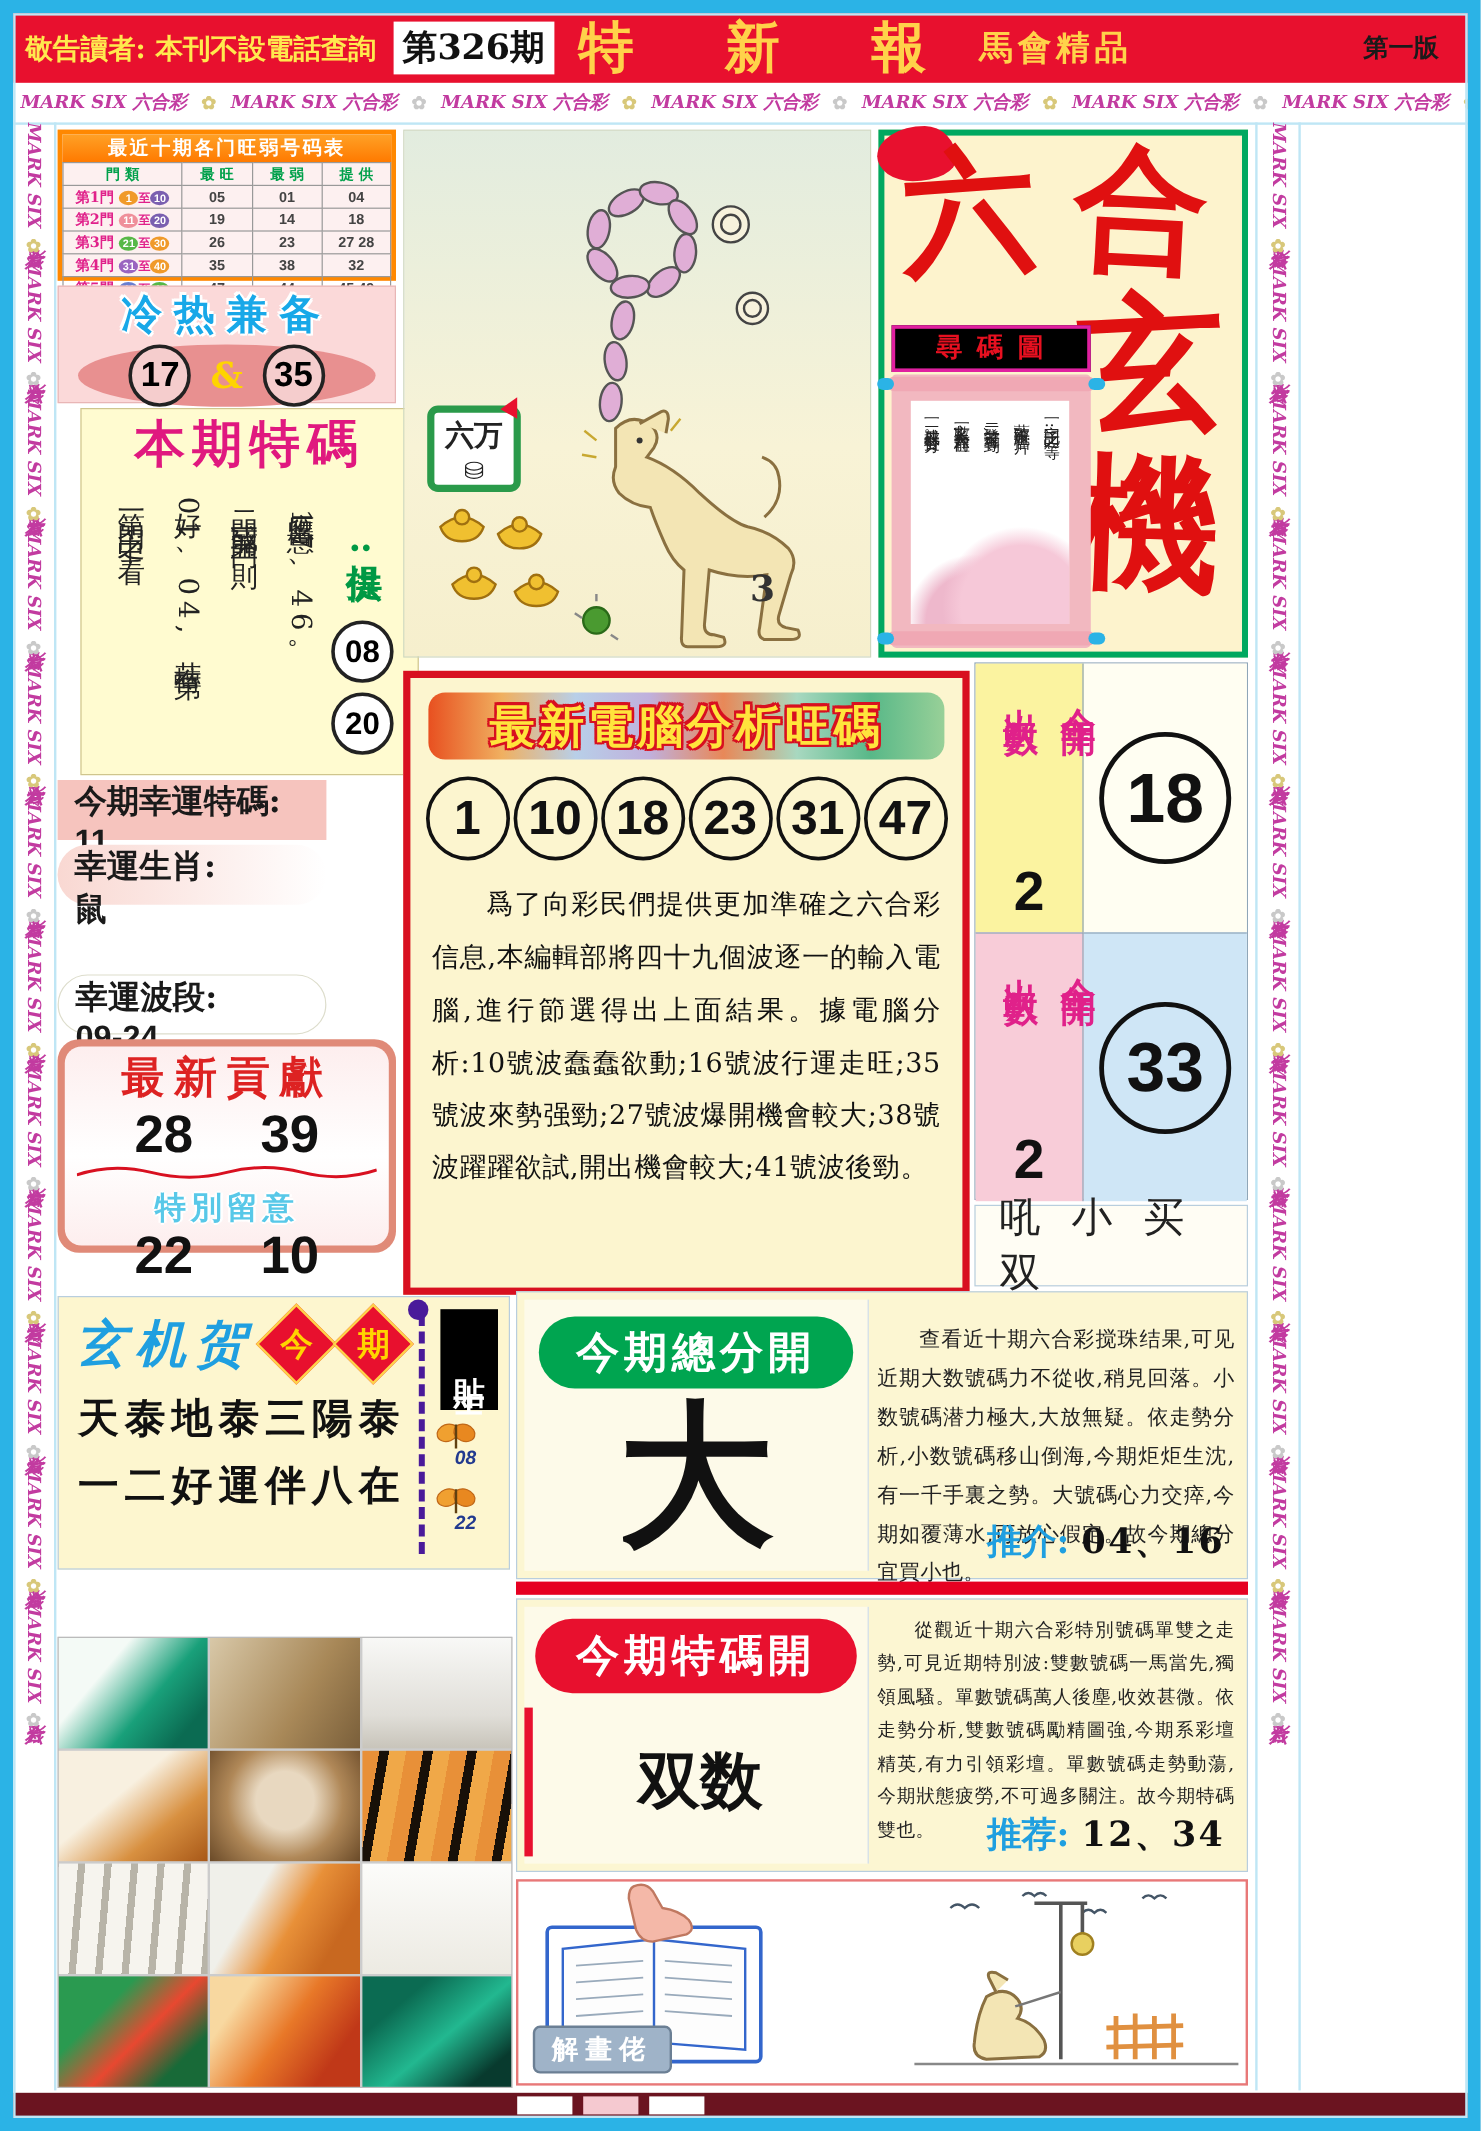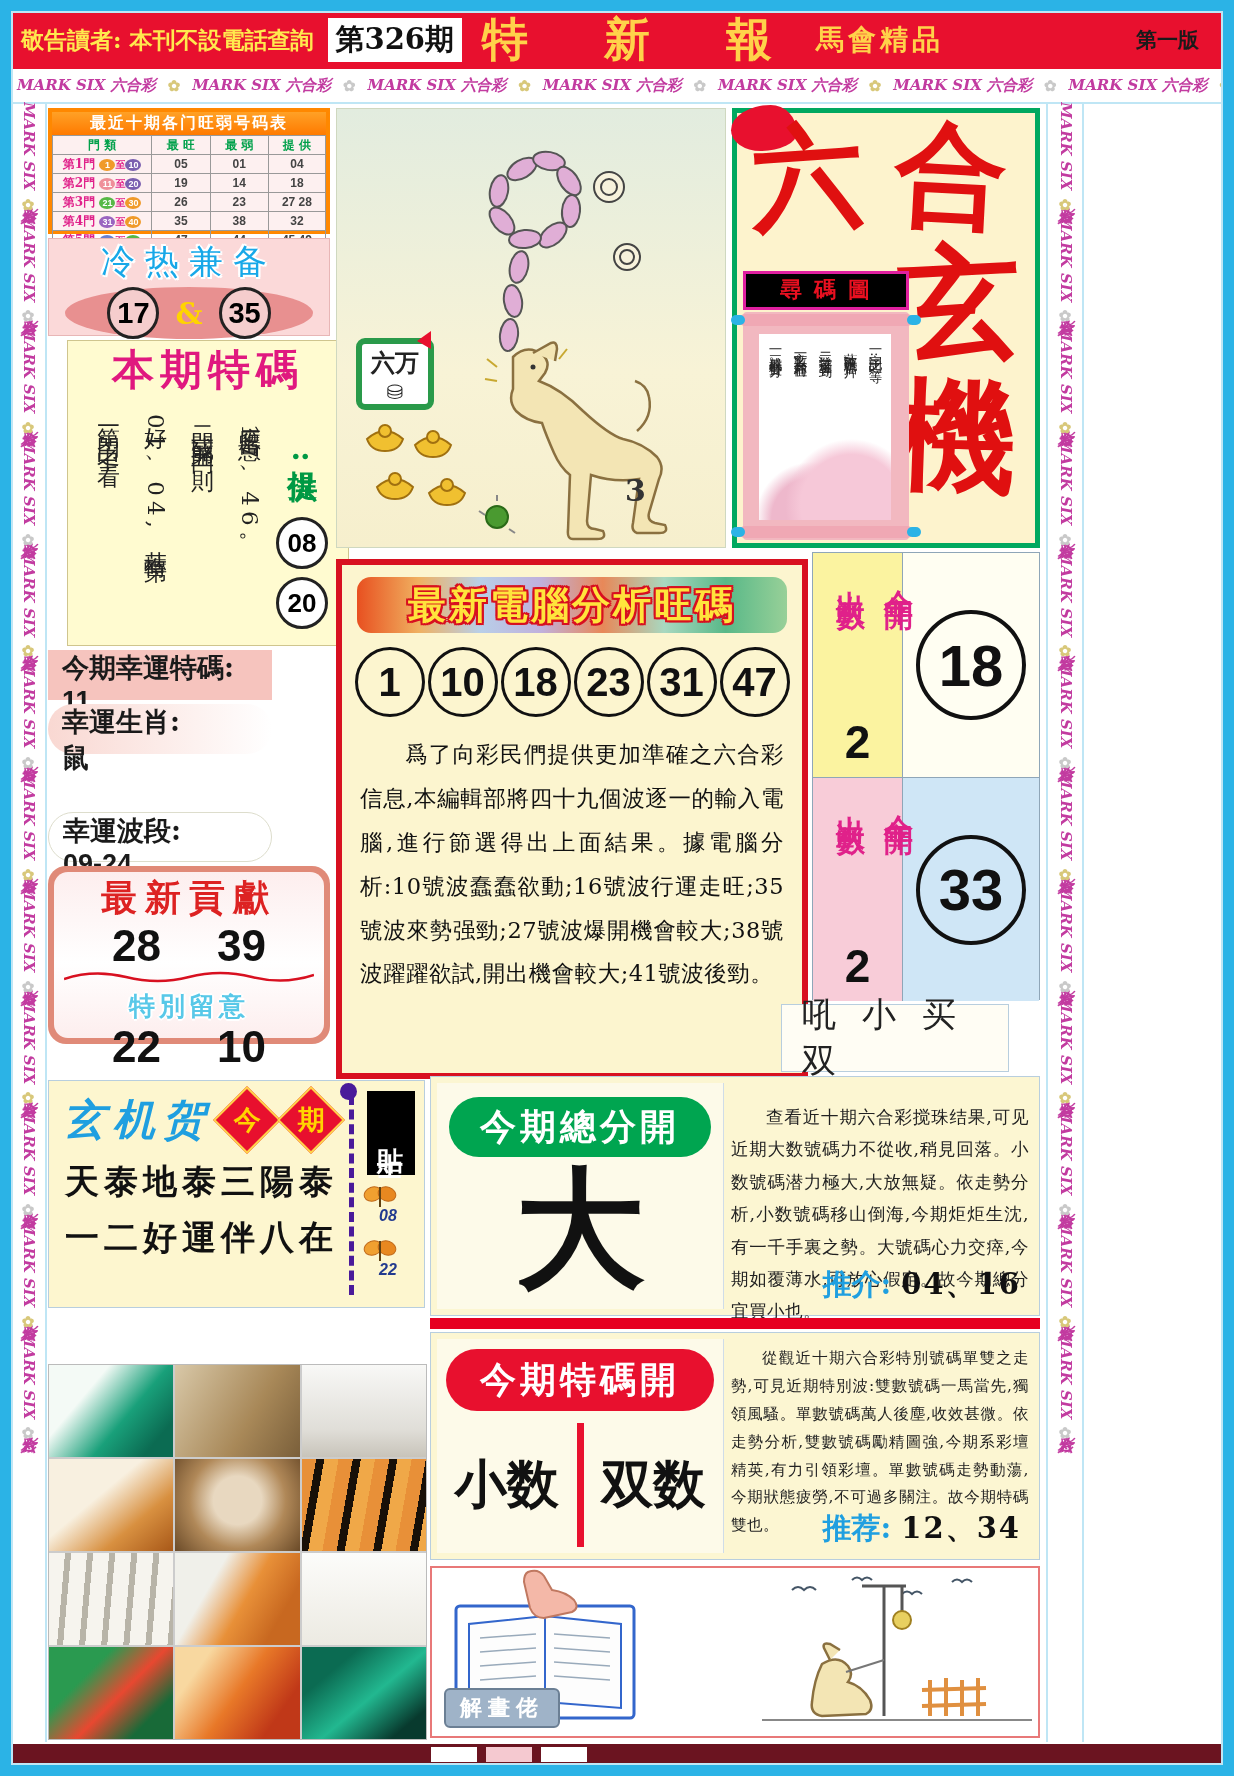--- a/index.html
+++ b/index.html
@@ -36,21 +36,21 @@
   .door table{width:100%;border-collapse:collapse;table-layout:fixed;}
   .door th,.door td{border:1px solid #999;font-size:12px;text-align:center;padding:0;height:18px;}
   .door th{color:#00a04a;font-weight:bold;}
   .door .dl{color:#e0218a;font-weight:bold;font-size:12px;white-space:nowrap;}
   .door td.val{color:#444;font-family:"Liberation Sans",sans-serif;font-weight:bold;}
   .rng{display:inline-block;min-width:14px;padding:0 1px;border-radius:50%;color:#fff;font-size:9px;line-height:12px;font-family:"Liberation Sans",sans-serif;}
   .zhi{color:#e0218a;font-size:10px;}
 
   
   .coldhot{position:absolute;left:48px;top:238px;width:282px;height:98px;background:#fbd9d9;border:1px solid #e8b6b6;box-sizing:border-box;text-align:center;}
-  .ch-title{font-size:34px;font-weight:normal;color:#18a8e8;letter-spacing:10px;
+  .ch-title{font-size:34px;font-weight:bold;color:#18a8e8;letter-spacing:10px;
             text-shadow:-2px 0 #fff,2px 0 #fff,0 -2px #fff,0 2px #fff,2px 2px #fff,-2px -2px #fff;}
   .ch-oval{margin:2px auto 0;width:248px;height:52px;background:#e89090;border-radius:50%;display:flex;align-items:center;justify-content:center;gap:16px;}
   .chnum{width:46px;height:46px;border:3px solid #222;border-radius:50%;background:rgba(255,255,255,.55);
          font-family:"Liberation Sans",sans-serif;font-size:29px;font-weight:bold;display:flex;align-items:center;justify-content:center;}
   .champ{color:#ffd400;font-size:30px;font-weight:bold;}
 
   
   .special{position:absolute;left:48px;top:340px;width:282px;height:306px;background:#fffbd0;border:1px solid #cfc58e;box-sizing:border-box;margin-left:19px;}
   .sp-title{color:#e0187f;font-size:42px;font-weight:bold;text-align:center;letter-spacing:6px;line-height:1.2;margin-top:4px;}
   .sp-body{display:flex;height:240px;padding:6px 10px 0 6px;box-sizing:border-box;}
@@ -157,21 +157,21 @@
   .srow .right{flex:1;display:flex;align-items:center;justify-content:center;}
   .sr1 .left{background:#fbf3a0;} .sr1 .right{background:#fffef2;}
   .sr2 .left{background:#f8ccd8;border-top:1px solid #8fa6b8;} .sr2 .right{background:#cfe6f6;border-top:1px solid #8fa6b8;}
   .vlabels{writing-mode:vertical-rl;position:absolute;left:10px;top:14px;height:150px;color:#e0218a;font-size:29px;font-weight:bold;letter-spacing:6px;}
   .vlabels div{margin-left:8px;}
   .scount{position:absolute;bottom:8px;left:0;right:0;text-align:center;font-family:"Liberation Sans",sans-serif;font-size:46px;font-weight:bold;color:#111;}
   .bigcirc{width:102px;height:102px;border:4px solid #111;border-radius:50%;display:flex;align-items:center;justify-content:center;
            font-family:"Liberation Sans",sans-serif;font-size:58px;font-weight:bold;color:#111;background:transparent;}
 
   
-  .howl{position:absolute;left:781px;top:1004px;width:228px;height:68px;background:#fffdf4;border:1px solid #b8cede;
+  .howl{position:absolute;left:812px;top:1004px;width:228px;height:68px;background:#fffdf4;border:1px solid #b8cede;
         display:flex;align-items:center;justify-content:center;font-size:34px;color:#222;letter-spacing:26px;padding-left:20px;box-sizing:border-box;}
 
   
   .sect{position:absolute;left:430px;width:610px;border:1px solid #b8cede;box-sizing:border-box;background:#fcf6d2;}
   .sizesect{top:1076px;height:240px;}
   .paritysect{top:1332px;height:228px;}
   .redline{position:absolute;left:430px;top:1318px;width:610px;height:11px;background:#e60021;}
   .sect .leftbox{position:absolute;left:6px;top:6px;width:286px;bottom:6px;background:#fdfae9;border-right:1px solid #cfdce8;}
   .gbox{margin:14px auto 0;width:262px;height:60px;background:#00a550;border-radius:30px;display:flex;align-items:center;justify-content:center;
         color:#fff;font-size:36px;font-weight:bold;letter-spacing:4px;}
@@ -569,21 +569,20 @@
       </div>
     </div>
   </div>
 
   <div class="redline"></div>
 
   <div class="sect paritysect">
     <div class="leftbox">
       <div class="rbox">今期特碼開</div>
       <div class="parityvals">
-        <div>小数</div>
         <div class="mid"></div>
         <div>双数</div>
       </div>
     </div>
     <div class="rightcol">
       <div class="handbody">從觀近十期六合彩特別號碼單雙之走勢,可見近期特別波:雙數號碼一馬當先,獨領風騷。單數號碼萬人後塵,收效甚微。依走勢分析,雙數號碼勵精圖強,今期系彩壇精英,有力引領彩壇。單數號碼走勢動蕩,今期狀態疲勞,不可過多關注。故今期特碼雙也。</div>
       <div class="recline">
         <span class="rl">推荐:</span>
         <span class="rn">12、34</span>
       </div>

